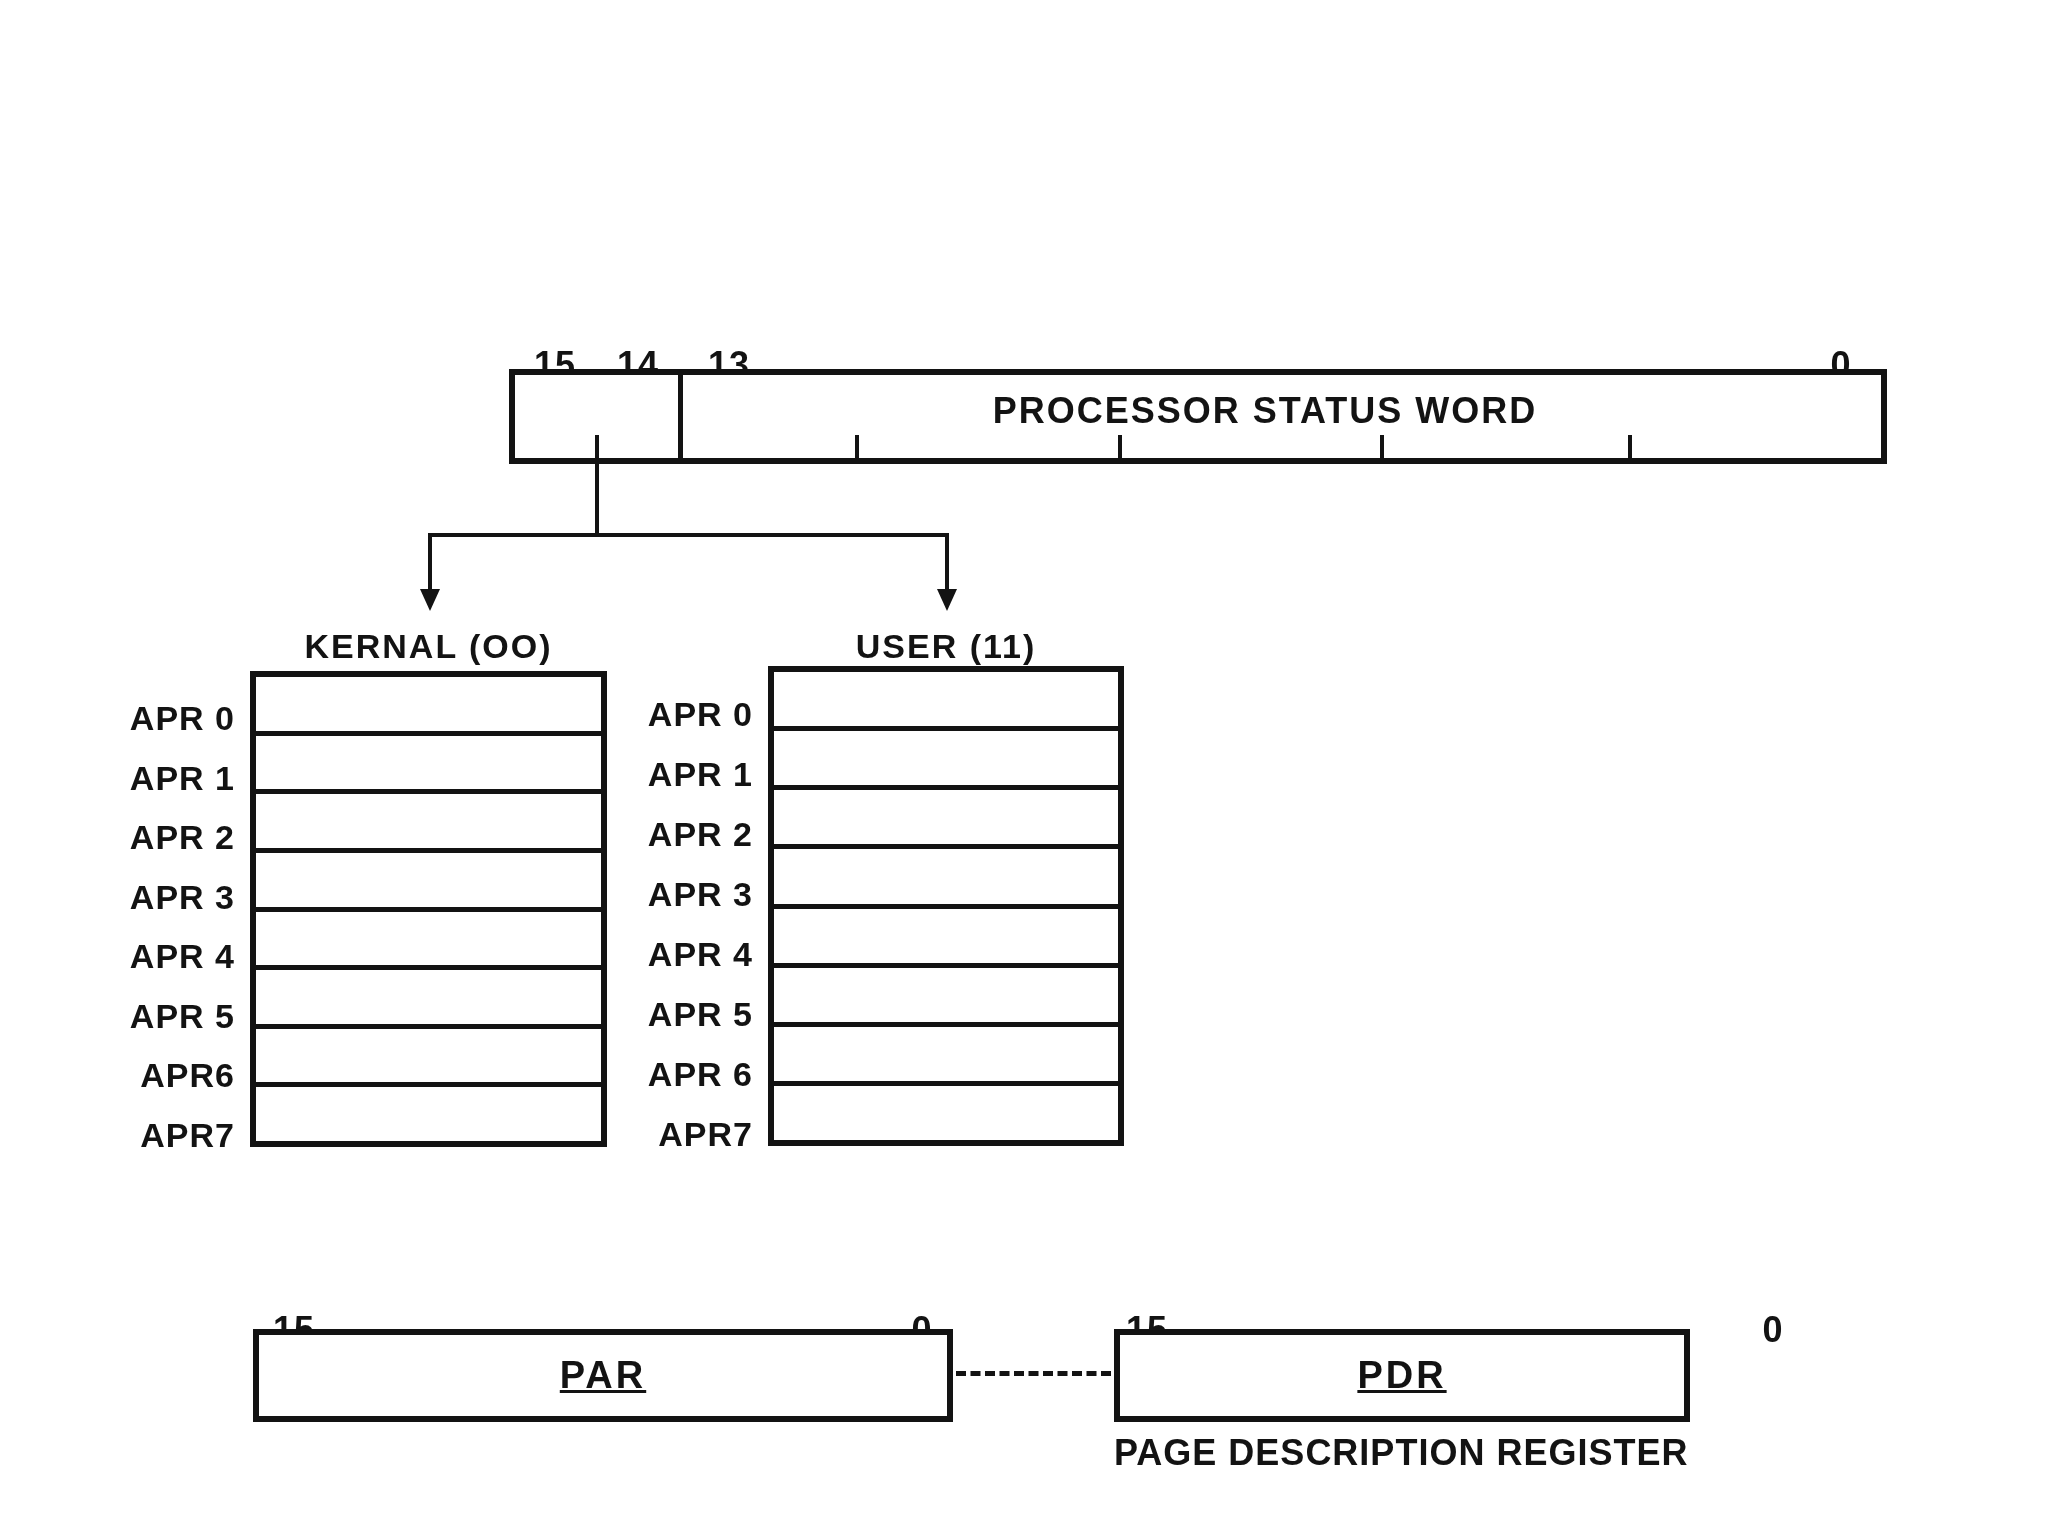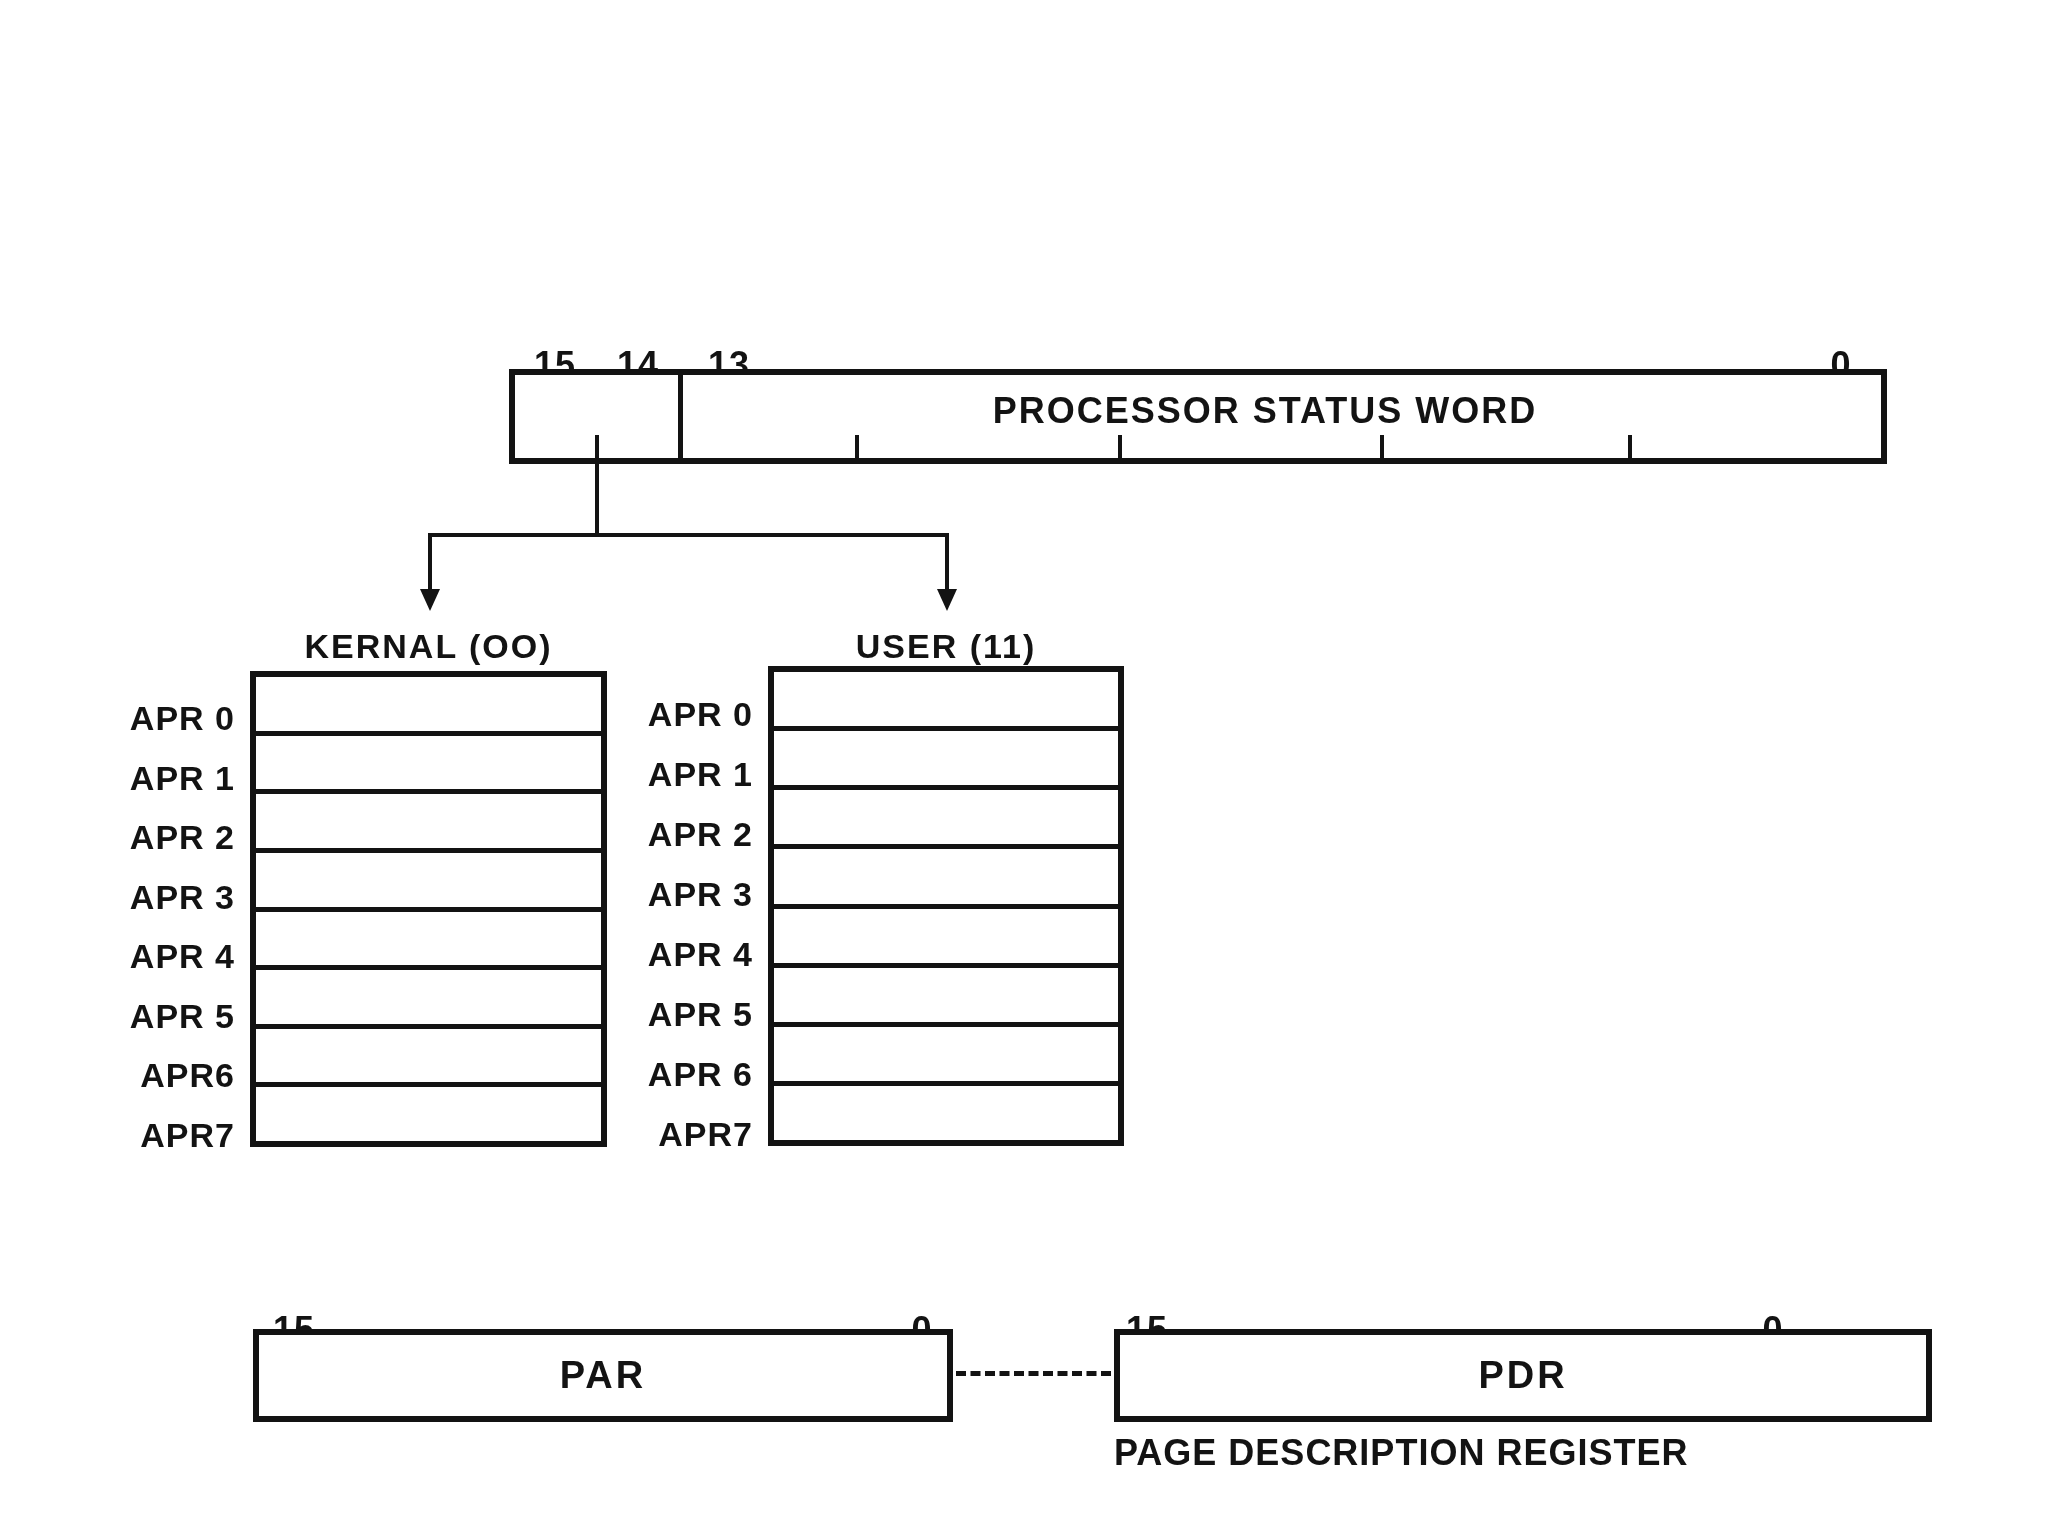--- a/index.html
+++ b/index.html
@@ -55,20 +55,21 @@
   }
   .regname {
     display: flex;
     width: 100%; height: 100%;
     align-items: center;
     justify-content: center;
     font-size: 38px;
     font-weight: 700;
     letter-spacing: 3px;
     color: #131313;
+    text-decoration: underline;
   }
   .stack {
     position: absolute;
     display: flex;
     flex-direction: column;
     border: 6px solid #131313;
     box-sizing: border-box;
     background: #ffffff;
   }
   .stack > div { flex: 1; border-bottom: 5px solid #131313; }
@@ -187,18 +188,18 @@
   <div class="bitlabel" style="left:294px; top:1293px;">15</div>
   <div class="bitlabel" style="left:922px; top:1293px;">0</div>
   <div class="box" style="left:253px; top:1329px; width:700px; height:93px;">
     <div class="regname">PAR</div>
   </div>
 
   <div class="dashlink" style="left:956px; top:1371px; width:155px;"></div>
 
   <div class="bitlabel" style="left:1147px; top:1293px;">15</div>
   <div class="bitlabel" style="left:1773px; top:1293px;">0</div>
-  <div class="box" style="left:1114px; top:1329px; width:818px; height:93px;">
+  <div class="box" style="left:1114px; top:1329px; width:576px; height:93px;">
     <div class="regname">PDR</div>
   </div>
   <div class="dtext" style="left:1114px; top:1432px; font-size:36px;">PAGE DESCRIPTION REGISTER</div>
 
 </div>
 
 </body></html>

